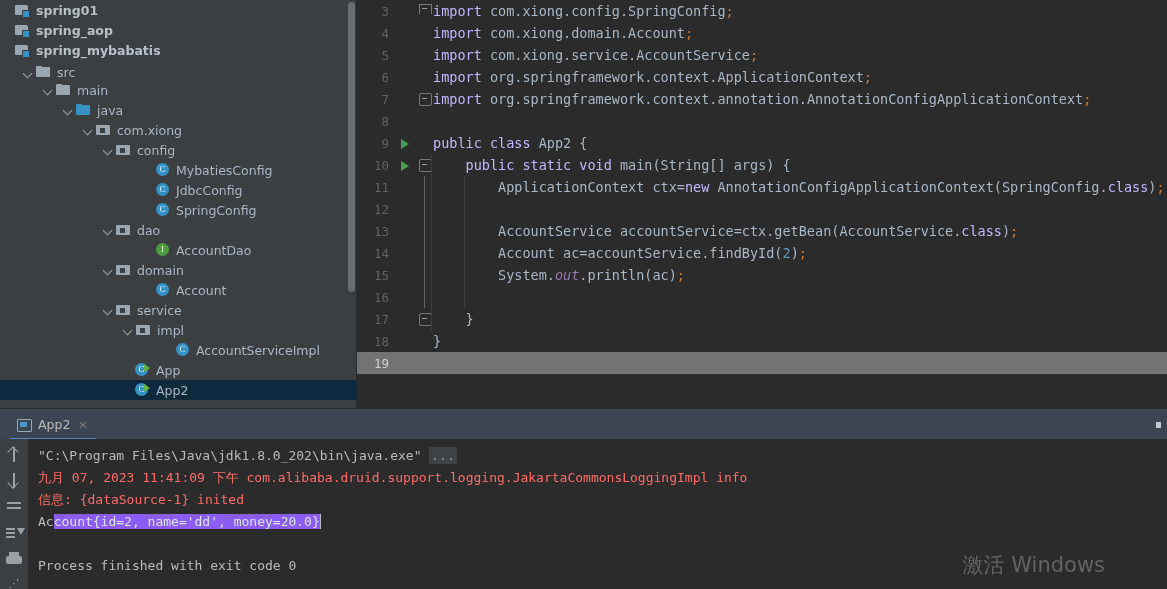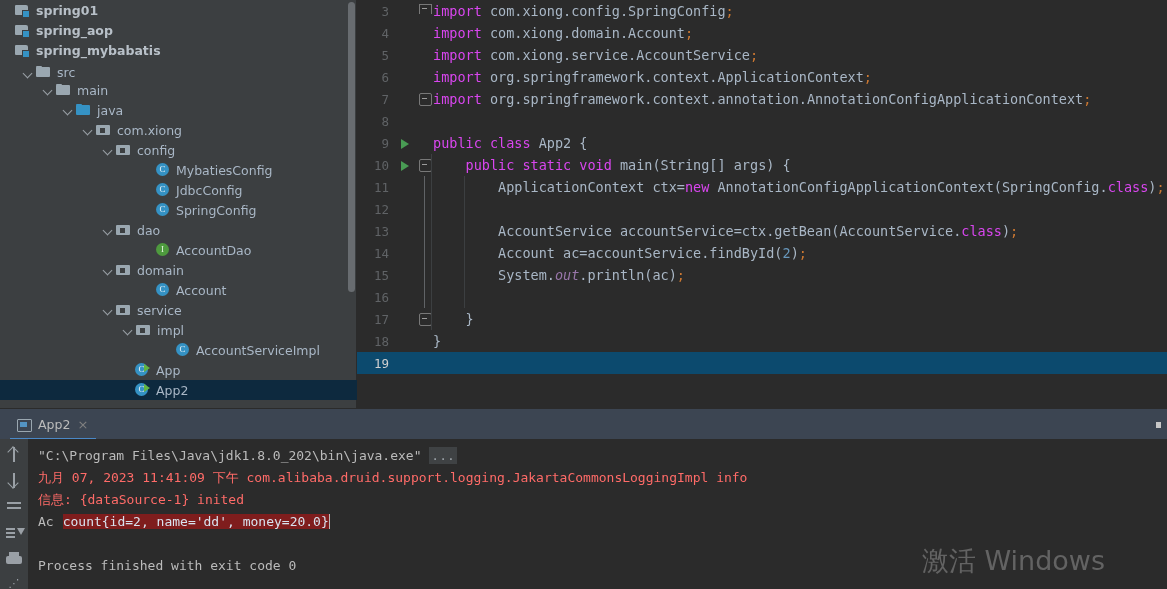--- a/index.html
+++ b/index.html
@@ -122,21 +122,21 @@
     background: #2b2b2b;
     overflow: hidden;
   }
   .code-line {
     position: relative; height: 22px;
     display: flex; align-items: center;
     font-family: "DejaVu Sans Mono", monospace;
     font-size: 13.5px;
     white-space: pre;
   }
-  .code-line.current { background: #0c4a6e; }
+  .code-line.current { background: #737373; }
   .lineno {
     width: 40px; flex: 0 0 40px;
     text-align: right; padding-right: 8px;
     color: #606366; font-size: 12.5px;
     font-family: "DejaVu Sans Mono", monospace;
   }
   .code-line.current .lineno { color: #d0d0d0; }
   .gutter-run { width: 20px; flex: 0 0 20px; position: relative; height: 22px; }
   .gutter-run.has-run::before {
     content: ""; position: absolute; left: 4px; top: 7px;
@@ -162,21 +162,21 @@
   }
   .fold.arrow-top::after {
     content: ""; position: absolute; left: 5px; top: 8px;
     width: 5px; height: 1px; background: #9b9b9b;
   }
   .fold.stem::before {
     content: ""; position: absolute; left: 7px; top: 0px;
     width: 1px; height: 22px; background: #606366;
   }
   .code-text { flex: 1 1 auto; color: #a9b7c6; padding-left: 2px; }
-  .kw { color: #d946ef; }
+  .kw { color: #c4b5fd; }
   .num { color: #6897bb; }
   .cls { color: #a9b7c6; }
   .stat { color: #9876aa; font-style: italic; }
   .sep { color: #cc7832; }
   .indent-guide {
     position: absolute; top: 0; width: 1px; height: 22px; background: #3c3f41;
   }
   .ig1 { left: 74px; }
   .ig2 { left: 107px; }
 
@@ -269,28 +269,28 @@
     background: #2b2b2b;
     padding: 6px 0 0 10px;
     font-family: "DejaVu Sans Mono", monospace;
     font-size: 13px;
     overflow: hidden;
   }
   .cline { height: 22px; line-height: 22px; white-space: pre; color: #bbbbbb; }
   .c-sys { color: #bbbbbb; }
   .c-err { color: #ff6b68; }
   .c-fold { background: #3f4244; color: #9aa0a6; padding: 1px 2px; }
-  .c-sel { background: #7f1d1d; color: #d8e3ef; margin-left: 9px; }
+  .c-sel { background: #8b5cf6; color: #d8e3ef; }
   .caret {
     display: inline-block; width: 1px; height: 15px; background: #bbbbbb;
     vertical-align: -3px;
   }
   .watermark {
     position: absolute; right: 62px; bottom: 10px;
-    color: #636363; font-size: 27px;
+    color: #636363; font-size: 21px;
     font-family: "DejaVu Sans", sans-serif;
   }
   .console-left-border {
     position: absolute; left: 28px; top: 0; width: 1px; height: 150px; background: #2b2b2b;
   }
 </style>
 </head>
 <body>
 
 <div class="app">

